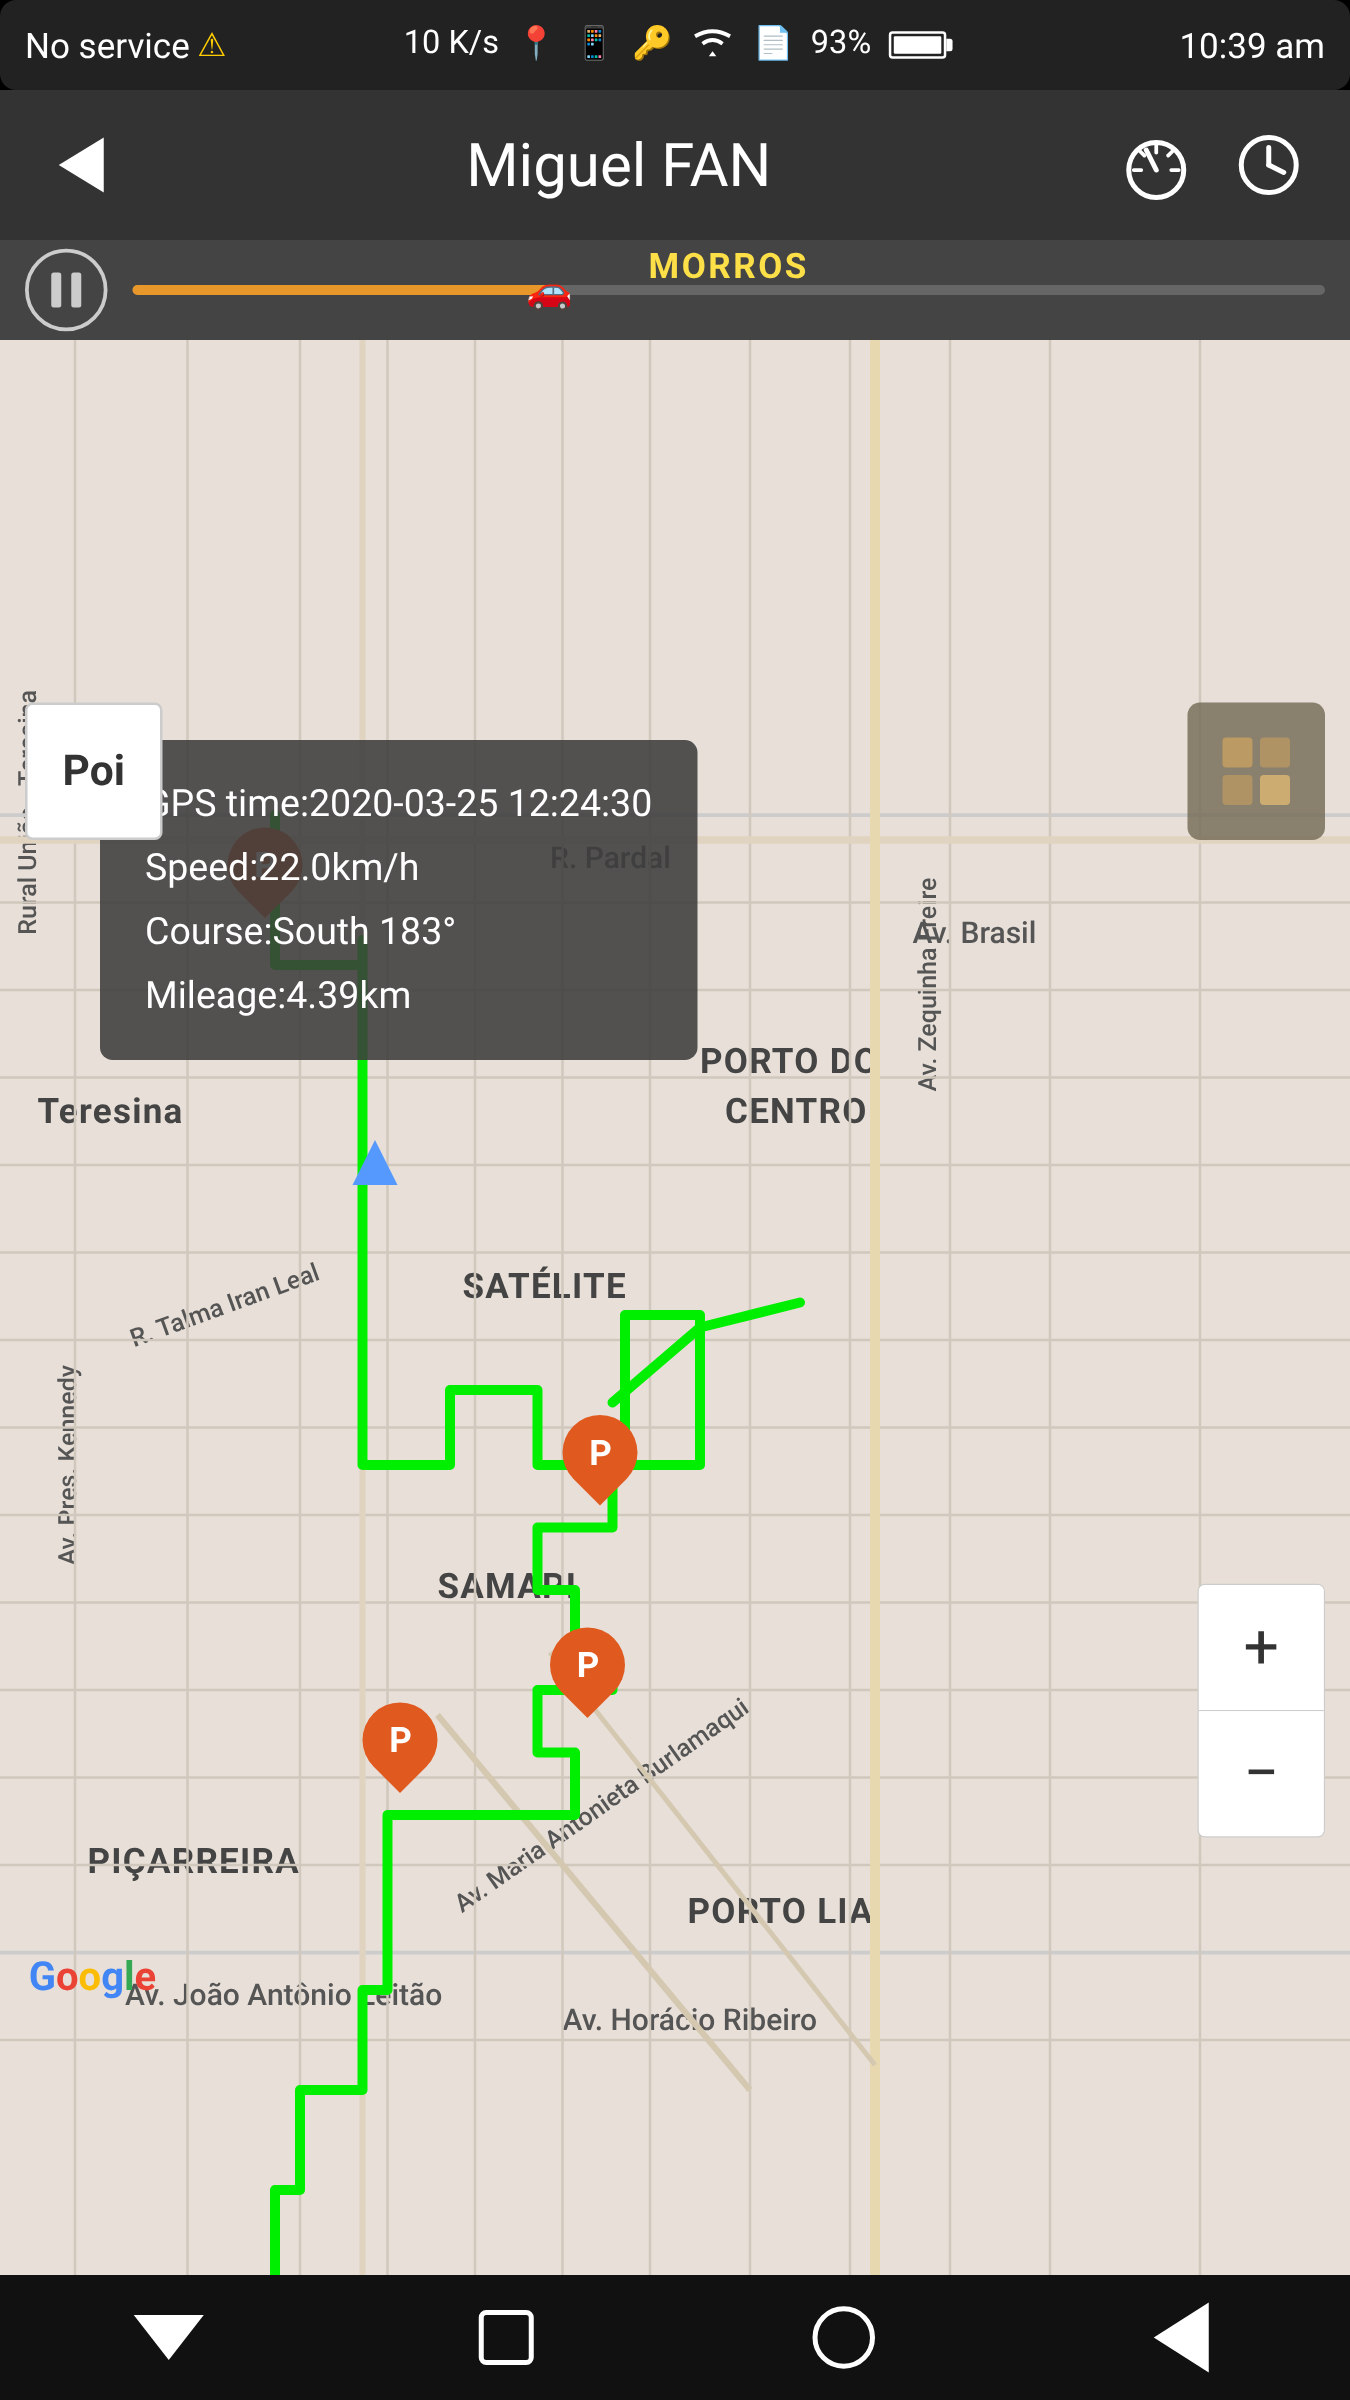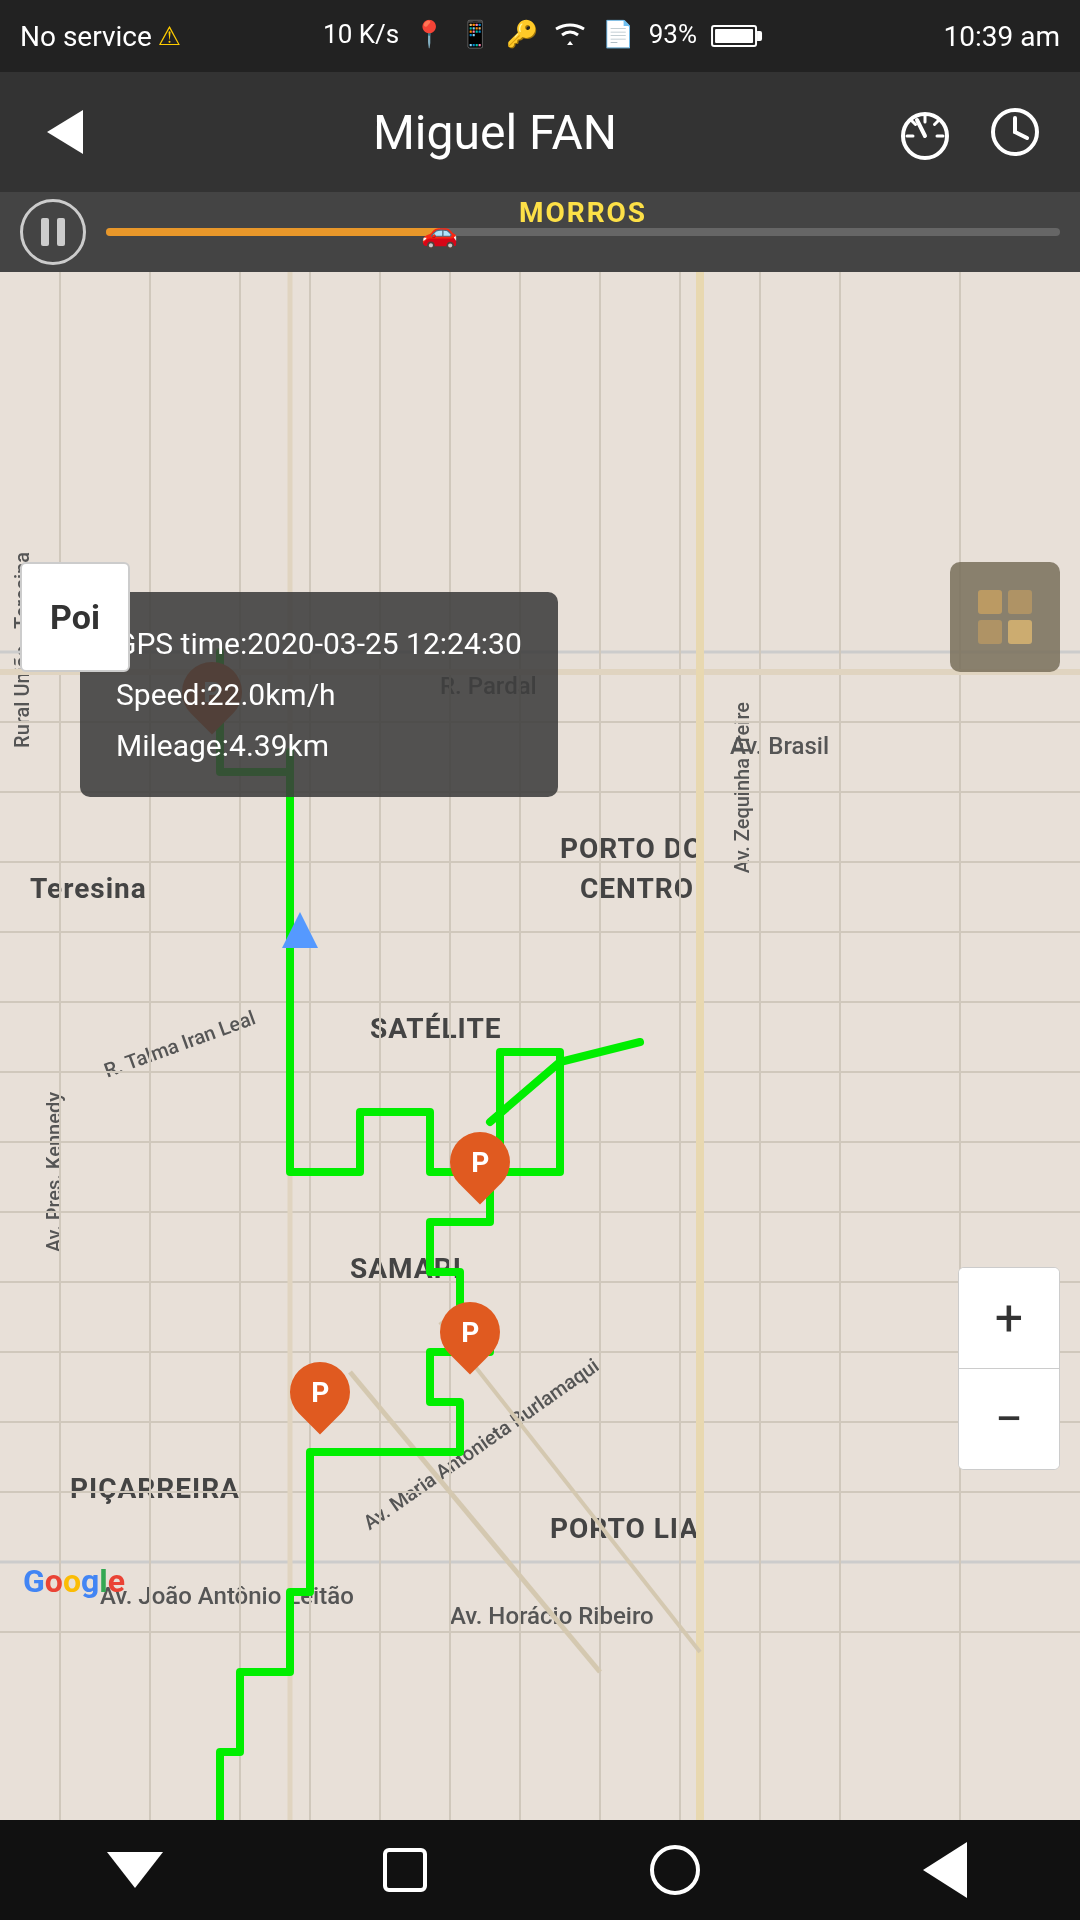--- a/index.html
+++ b/index.html
@@ -17,20 +17,21 @@
     #status-bar {
       width: 1080px;
       height: 72px;
       background: #222;
       display: flex;
       align-items: center;
       justify-content: space-between;
       padding: 0 20px;
       position: relative;
       z-index: 100;
+      border-radius: 13px;
     }
     .status-left {
       display: flex;
       align-items: center;
       gap: 6px;
       color: #fff;
       font-size: 28px;
     }
     .status-warning {
       color: #ffcc00;
@@ -628,20 +629,21 @@
   <div class="map-label" style="left:340px;top:1160px;transform:rotate(-35deg);font-size:20px;">Av. Maria Antonieta Burlamaqui</div>
 
   <div class="map-label vertical" style="left:10px;top:280px;font-size:20px;">Rural União - Teresina</div>
   <div class="map-label vertical" style="left:730px;top:430px;font-size:20px;">Av. Zequinha Freire</div>
   <div class="map-label vertical" style="left:42px;top:820px;font-size:20px;">Av. Pres. Kennedy</div>
   <div class="map-label" style="left:100px;top:760px;transform:rotate(-20deg);font-size:20px;">R. Talma Iran Leal</div>
 
   <div class="gps-popup">
     <p>GPS time:2020-03-25 12:24:30</p>
     <p>Speed:22.0km/h</p>
+    <p>Course:South  183°</p>
     <p>Mileage:4.39km</p>
   </div>
 
   <div class="current-pos" style="left:282px;top:640px;">
     <div class="current-pos-inner"></div>
   </div>
 
   <div class="map-pin" style="left:182px;top:390px;">
     <div class="pin-circle">
         <span class="pin-letter">P</span>

